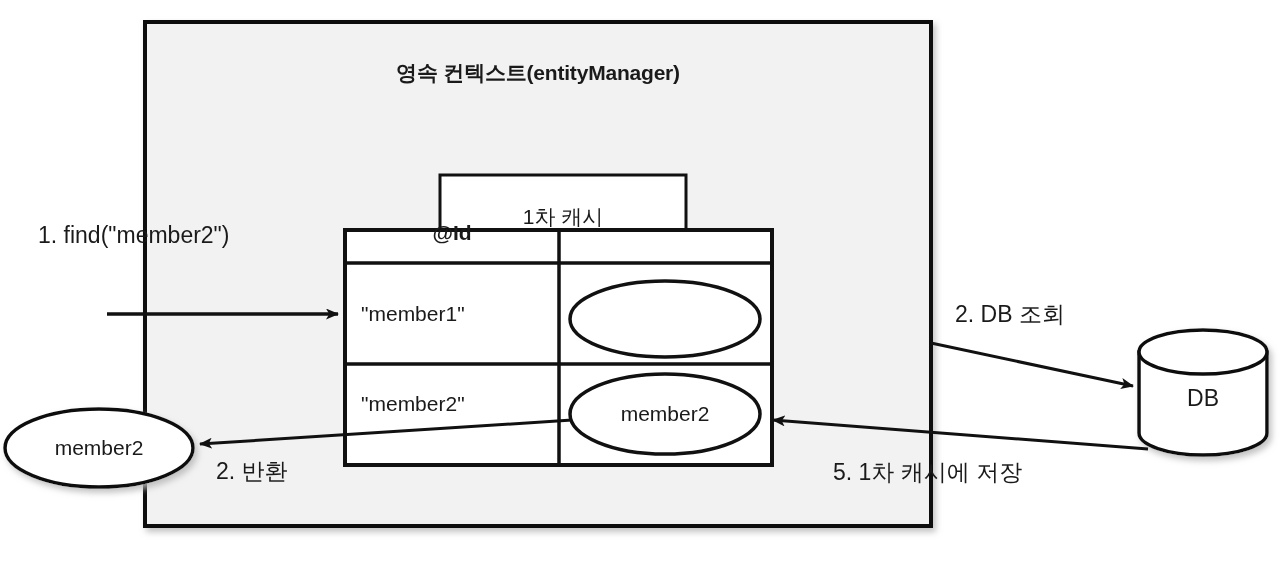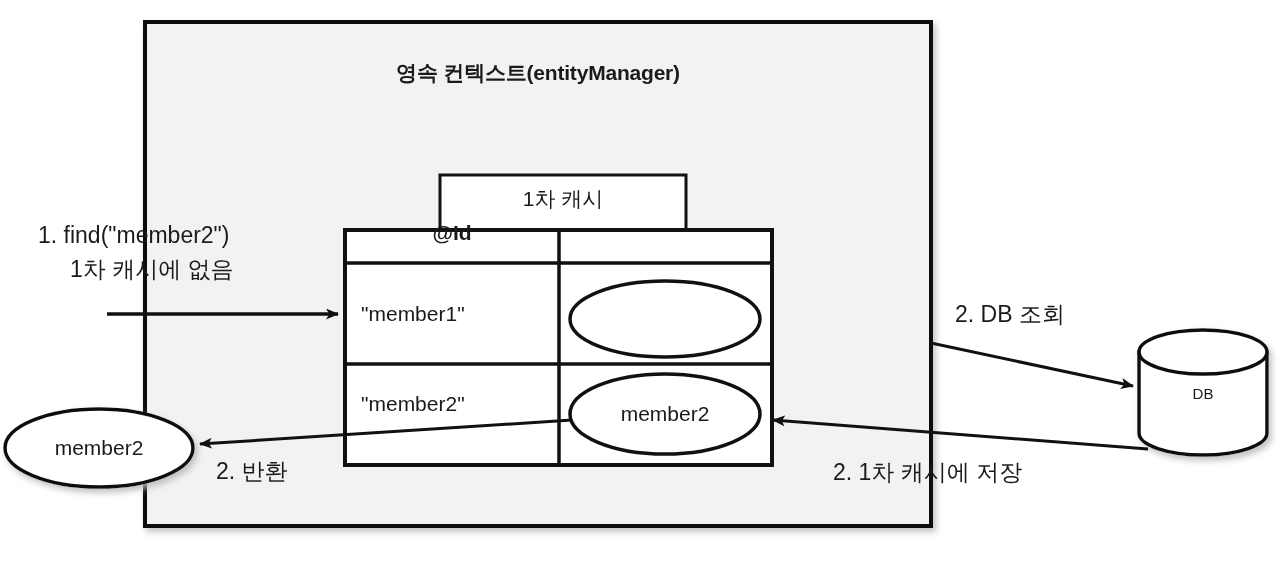--- a/index.html
+++ b/index.html
@@ -46,21 +46,21 @@
   .cell-key {
     font-size: 21px;
   }
   .ellipse-label {
     font-size: 21px;
   }
   .step-label {
     font-size: 23px;
   }
   .db-label {
-    font-size: 15px;
+    font-size: 23px;
   }
   .center {
     text-align: center;
   }
 </style>
 </head>
 <body>
 
 <div id="stage">
 
@@ -117,35 +117,34 @@
       <line x1="1148" y1="449" x2="773" y2="420" stroke="#111111" stroke-width="3" marker-end="url(#arrowhead)"></line>
     </g>
 
     <g>
       <line x1="572" y1="420" x2="200" y2="444" stroke="#111111" stroke-width="3" marker-end="url(#arrowhead)"></line>
     </g>
   </svg>
 
   <div class="txt ctx-title center" style="left:145px; top:60px; width:786px;">영속 컨텍스트(entityManager)</div>
 
-  <div class="txt cache-label center" style="left:440px; top:186px; width:246px;">1차 캐시</div>
+  <div class="txt cache-label center" style="left:440px; top:204px; width:246px;">1차 캐시</div>
 
   <div class="txt col-head center" style="left:345px; top:220px; width:214px;">@Id</div>
 
   <div class="txt cell-key" style="left:361px; top:301px;">"member1"</div>
 
   <div class="txt cell-key" style="left:361px; top:391px;">"member2"</div>
   <div class="txt ellipse-label center" style="left:570px; top:401px; width:190px;">member2</div>
 
   <div class="txt ellipse-label center" style="left:5px; top:435px; width:188px;">member2</div>
 
   <div class="txt db-label center" style="left:1139px; top:384px; width:128px;">DB</div>
 
   <div class="txt step-label" style="left:38px; top:221px;">1. find("member2")</div>
-  <div class="txt step-label" style="left:70px; top:255px;">1차 캐시에 없음</div>
 
   <div class="txt step-label" style="left:955px; top:300px;text-align:right;">2. DB 조회</div>
 
-  <div class="txt step-label" style="left:833px; top:458px;">2. 1차 캐시에 저장</div>
+  <div class="txt step-label" style="left:833px; top:458px;">5. 1차 캐시에 저장</div>
 
   <div class="txt step-label" style="left:216px; top:457px;">2. 반환</div>
 
 </div>
 
 </body></html>

